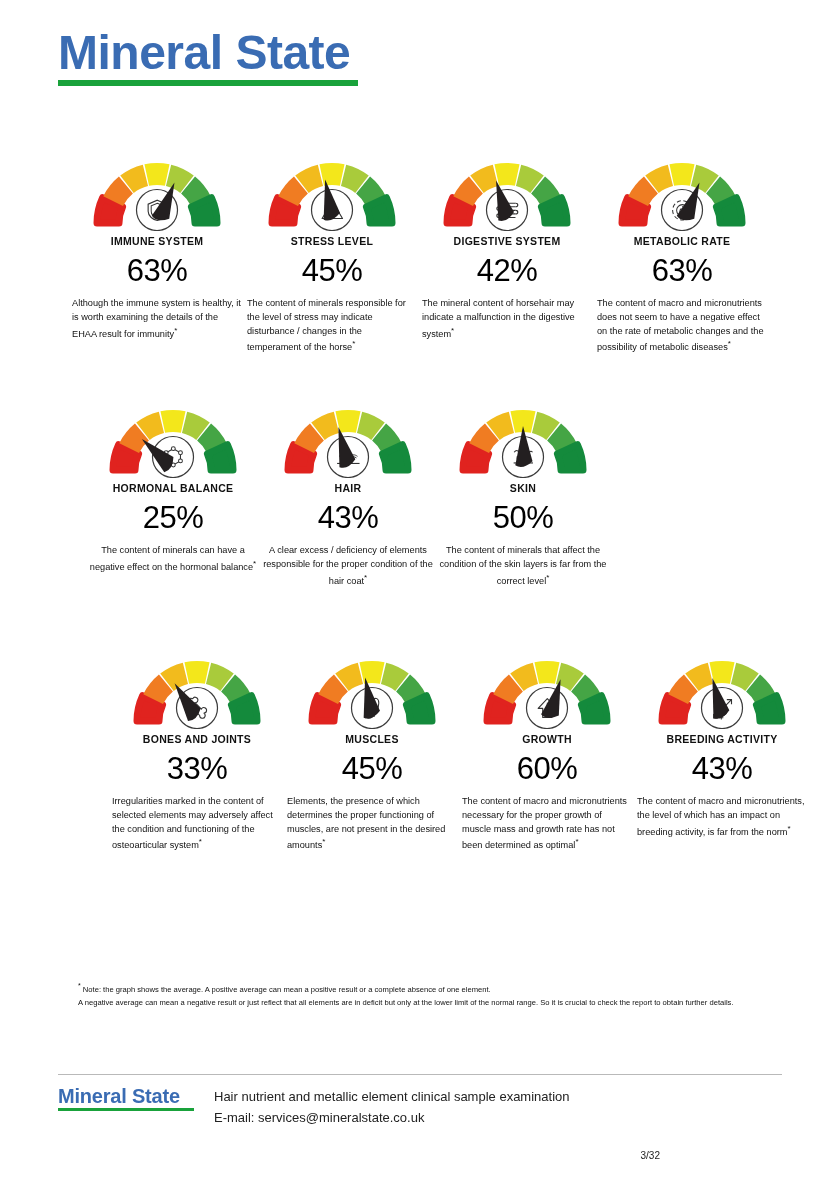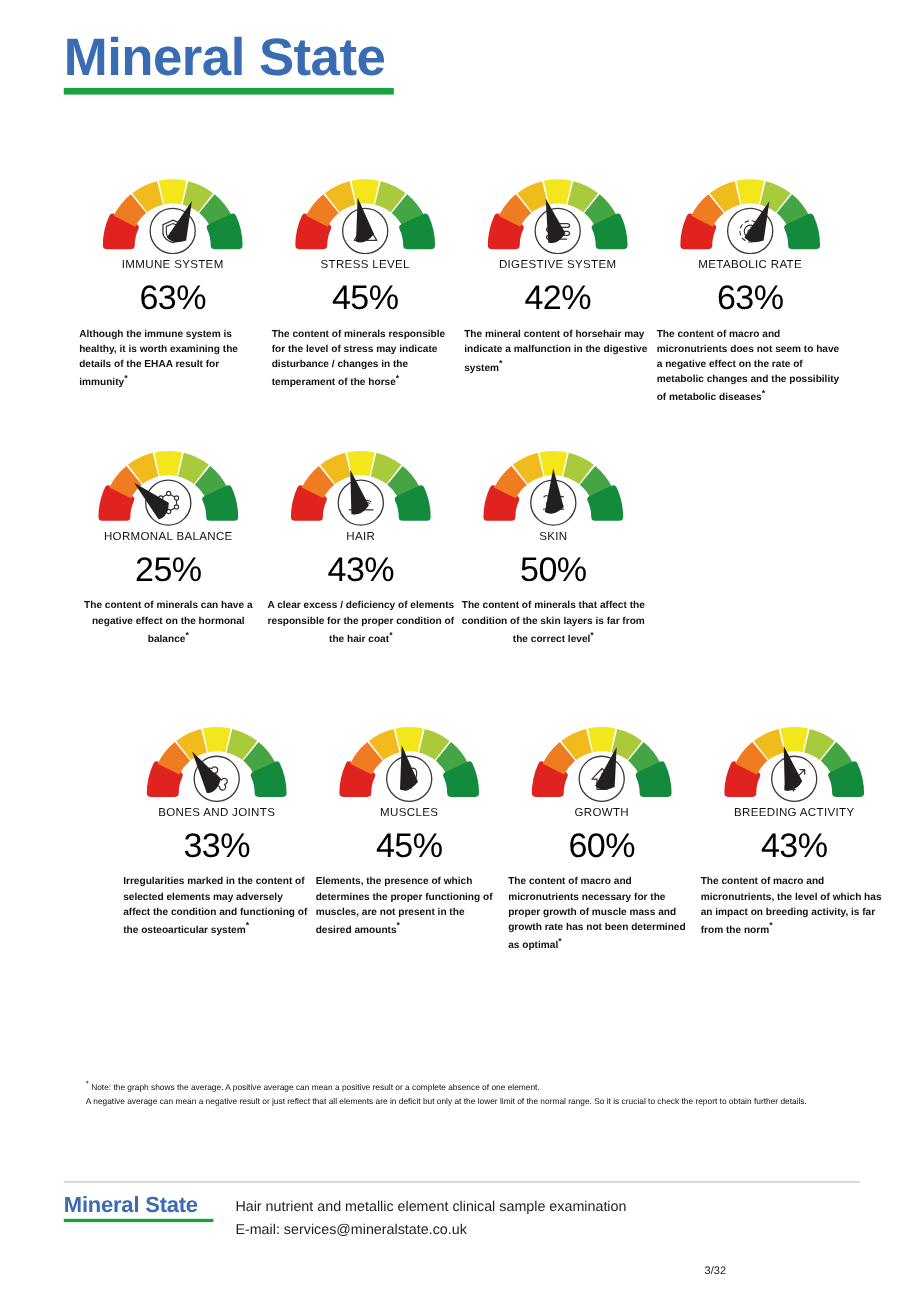--- a/index.html
+++ b/index.html
@@ -37,42 +37,42 @@
     height: 6px;
     background: #19a23b;
     margin-top: 2px;
   }
 
   
   .rows { position: absolute; left: 0; top: 0; width: 840px; }
 
   .row { position: absolute; width: 840px; display: flex; }
   .row-1 { top: 145px; padding-left: 72px; }
-  .row-2 { top: 392px; padding-left: 68px; }
+  .row-2 { top: 392px; padding-left: 88px; }
   .row-3 { top: 643px; padding-left: 72px; margin-left: 40px; }
 
   .cell {
     width: 170px;
     margin-right: 5px;
     display: flex;
     flex-direction: column;
     align-items: center;
   }
 
   .gauge-wrap {
     position: relative;
     width: 160px;
     height: 86px;
   }
   .gauge-svg { display: block; }
 
   .gauge-label {
     margin-top: 4px;
     font-size: 10.5px;
-    font-weight: normal;
+    font-weight: bold;
     letter-spacing: 0.3px;
     text-align: center;
     color: #111;
     white-space: nowrap;
   }
   .gauge-value {
     margin-top: 6px;
     font-size: 31px;
     font-weight: normal;
     text-align: center;
@@ -80,21 +80,20 @@
     letter-spacing: -0.5px;
   }
   .gauge-desc {
     margin-top: 8px;
     font-size: 9.2px;
     line-height: 1.5;
     color: #111;
     text-align: left;
     width: 100%;
     align-self: flex-start;
-    font-weight: bold;
   }
   .gauge-desc .star { font-size: 8px; vertical-align: super; }
 
   
   .row-2 .gauge-desc { text-align: center; }
 
   
   .footnote {
     position: absolute;
     left: 78px;

